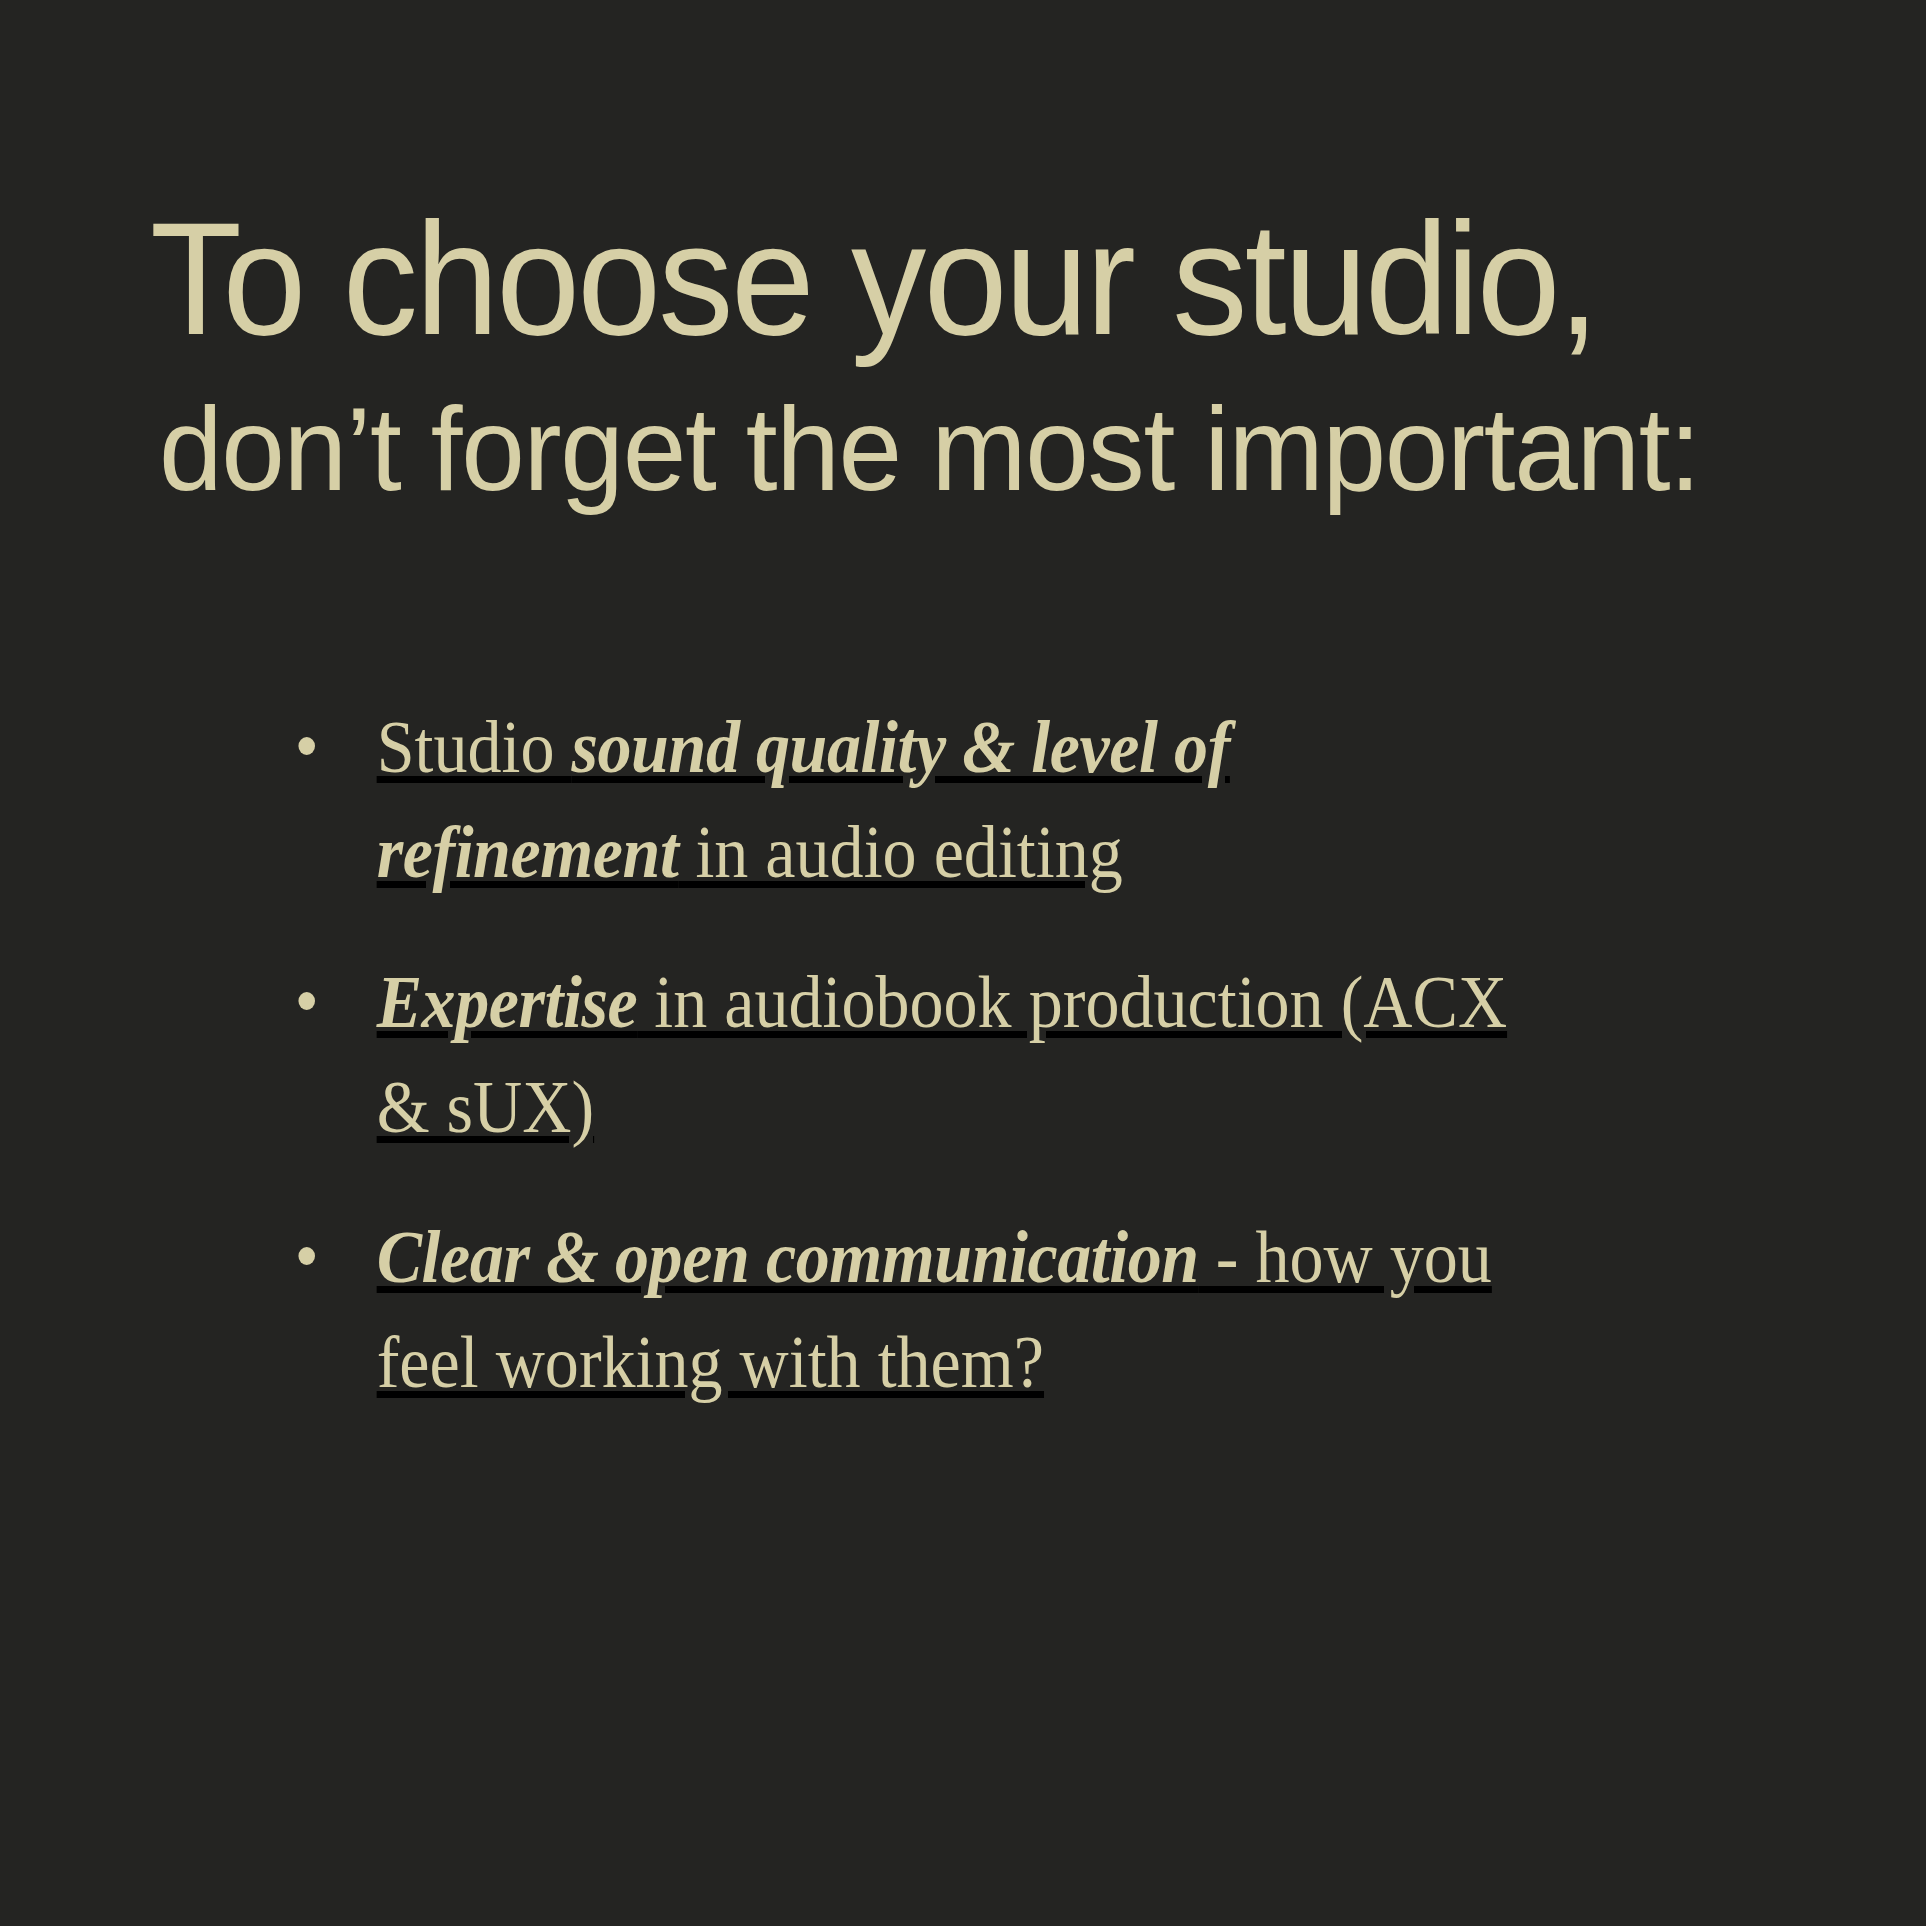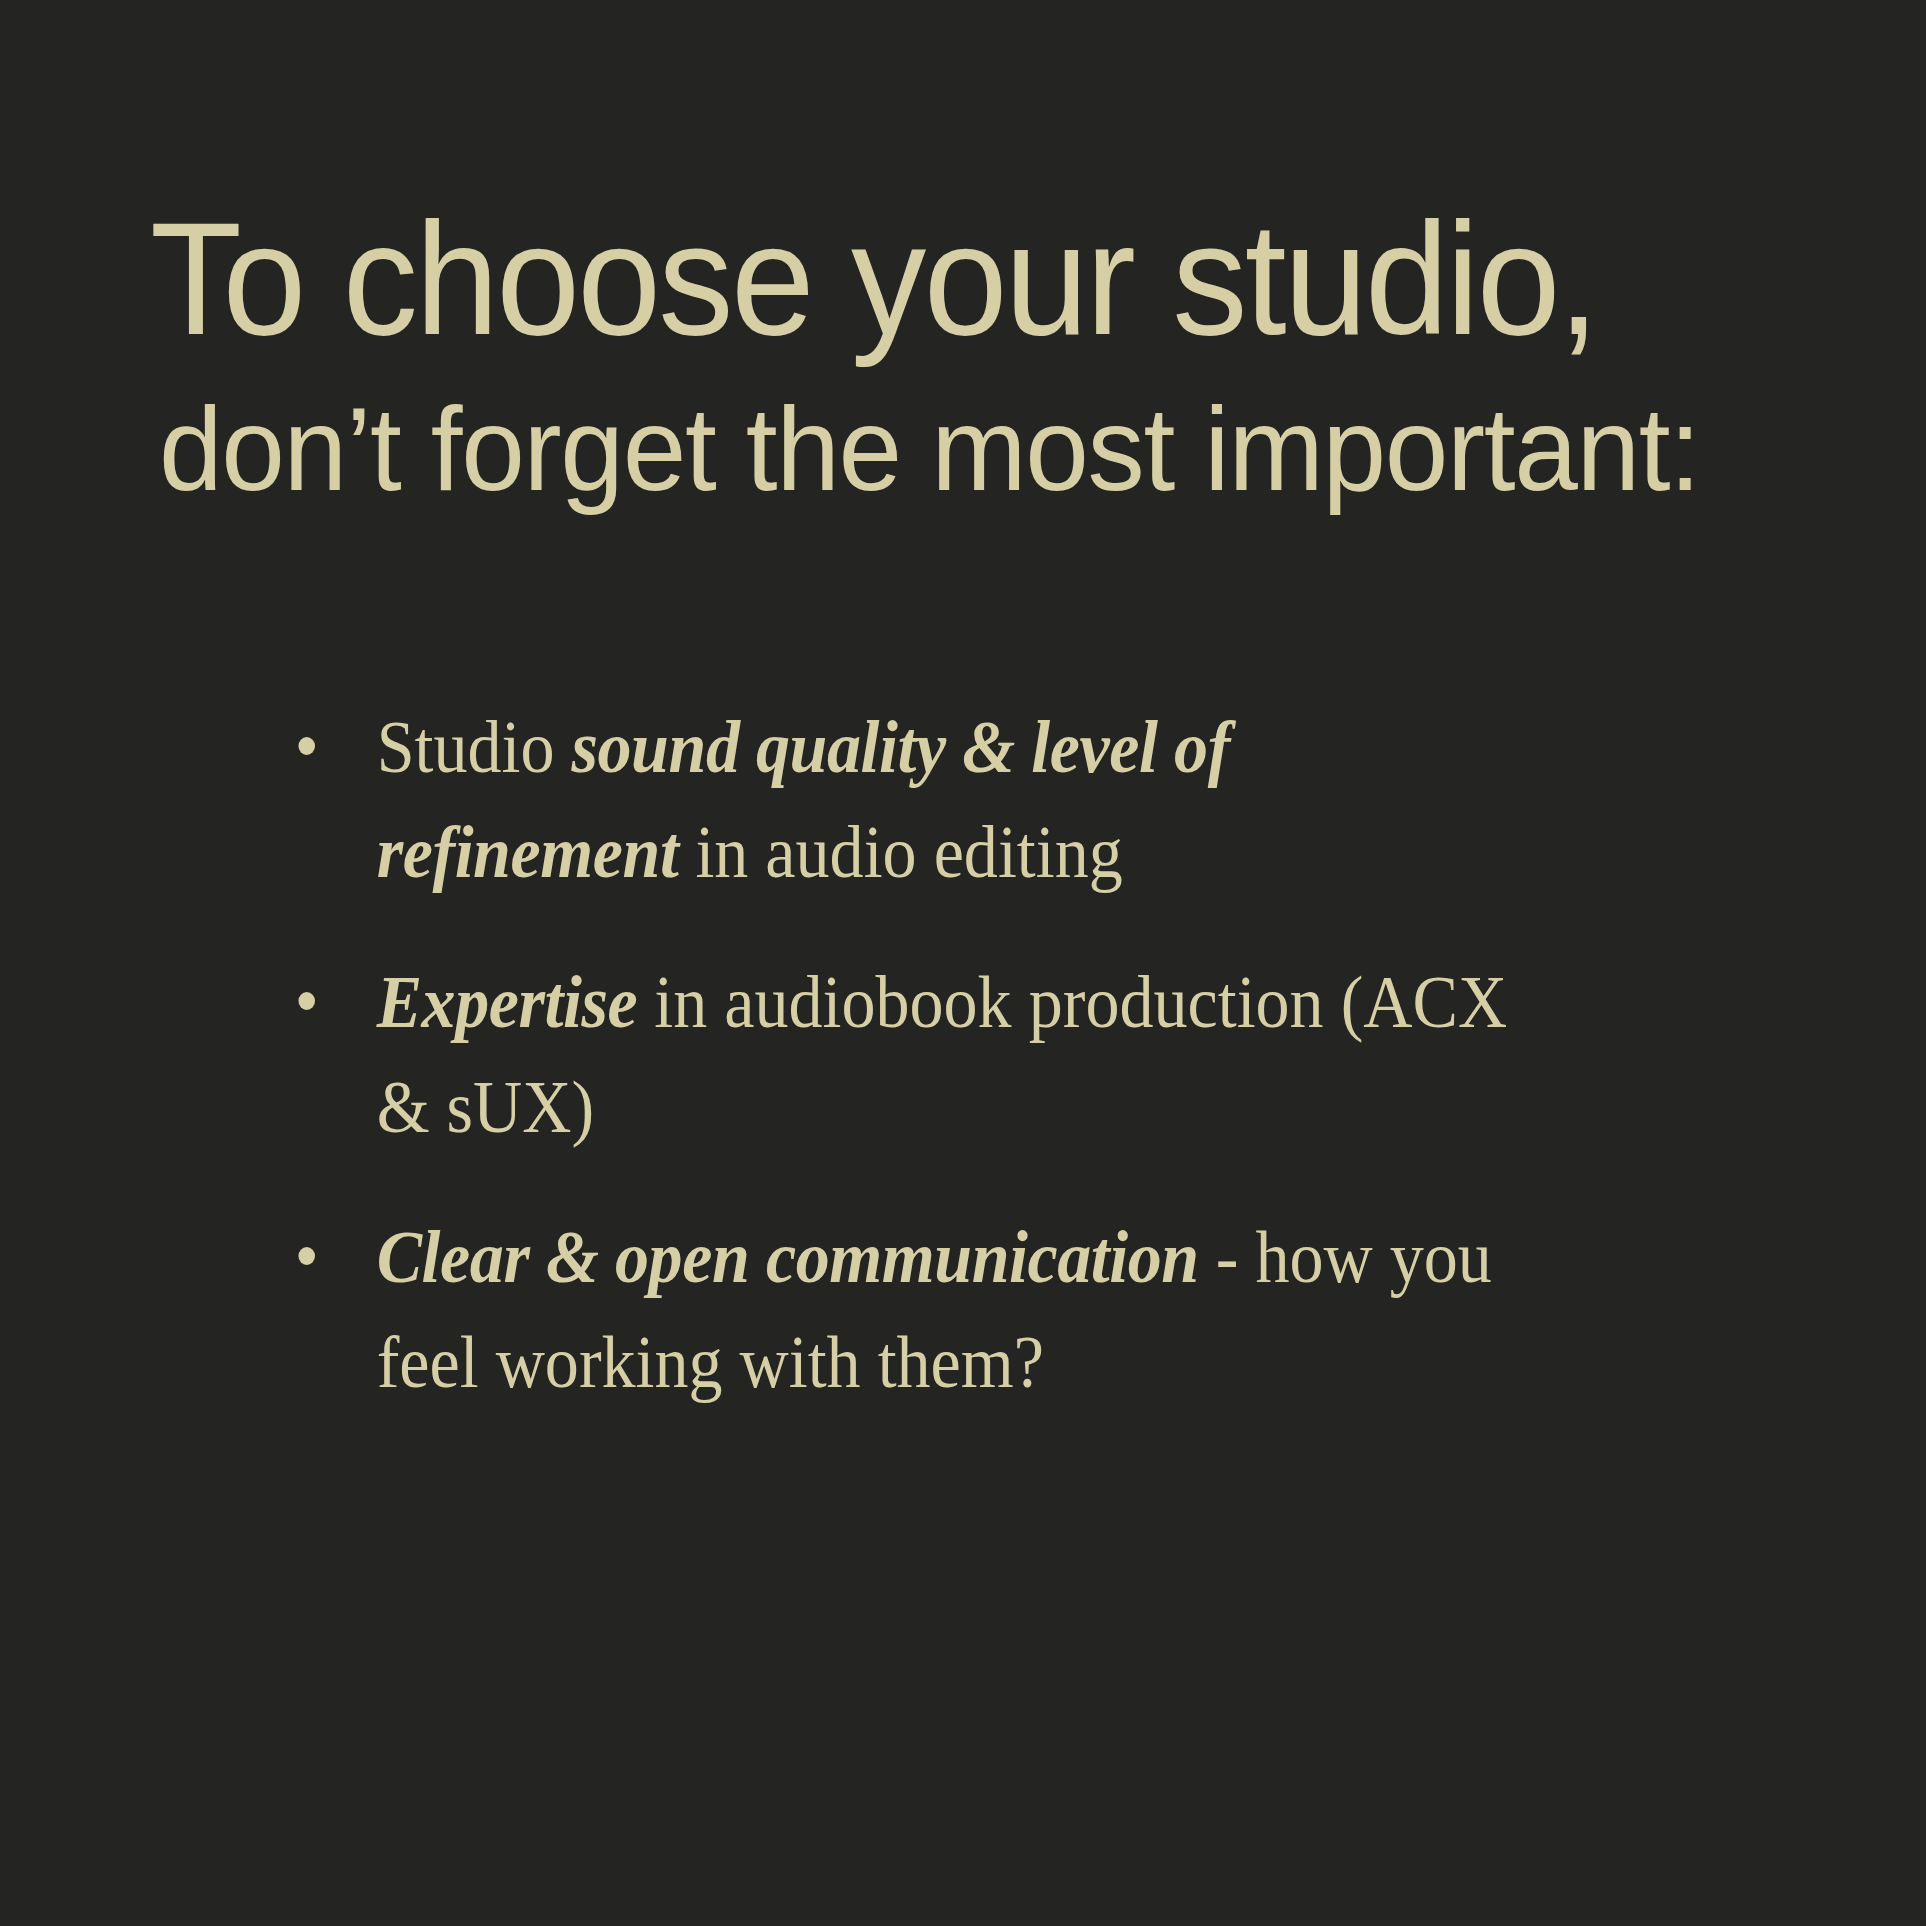--- a/index.html
+++ b/index.html
@@ -48,20 +48,21 @@
 
   
   .bullet-list {
     position: absolute;
     left: 292px;
     top: 695px;
     width: 1364px;
     list-style: none;
     margin: 0;
     padding: 0;
+    text-decoration: underline;
   }
 
   .bullet-item {
     position: relative;
     padding-left: 92px;
     margin-bottom: 45px;
     color: #D6CFA6;
     font-family: "Liberation Serif", serif;
     font-weight: 400;
     font-size: 74px;

